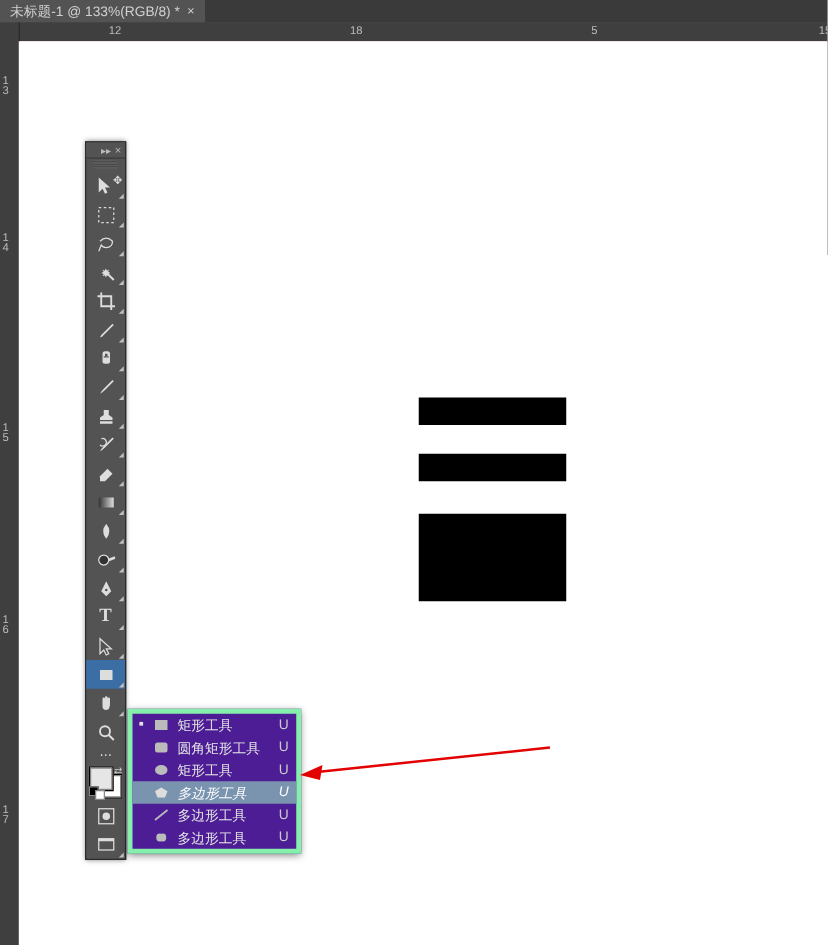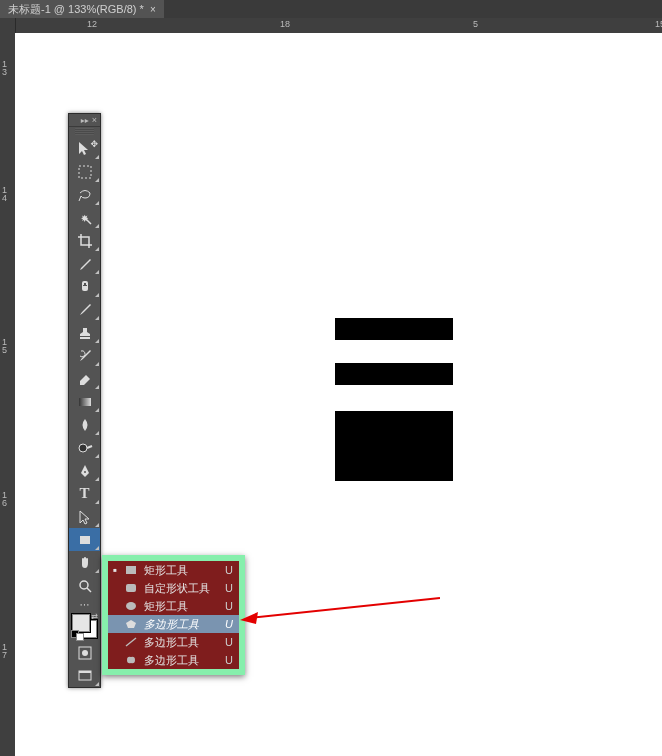--- a/index.html
+++ b/index.html
@@ -150,25 +150,25 @@
   }
   .mini-def {
     position:absolute;
     left:2px; bottom:1px;
   }
   .mini-def .a{width:6px;height:6px;background:#000;border:1px solid #888;display:inline-block;}
   .mini-def .b{width:6px;height:6px;background:#fff;border:1px solid #888;display:inline-block;position:relative;left:-3px;top:3px;}
   
   .flyout {
     position:absolute;
-    top:555px;
+    top:567px;
     left:102px;
     width:131px;
-    background:#7f1d1d;
-    border:6px solid #86efac;
+    background:#4c1d95;
+    border:4px solid #86efac;
     box-shadow:0 2px 6px rgba(0,0,0,0.5);
   }
   .fly-item {
     display:flex;
     align-items:center;
     height:18px;
     padding:0 6px 0 4px;
     gap:6px;
     font-size:11px;
     color:#e4e4e4;
@@ -409,21 +409,21 @@
     <span class="txt">矩形工具</span>
     <span class="key">U</span>
   </div>
   <div class="fly-item">
     <span class="dot"></span>
     <span class="ic">
         <svg width="12" height="10" viewBox="0 0 12 10">
           <rect x="1" y="1" width="10" height="8" rx="2" fill="#bbb"></rect>
         </svg>
       </span>
-    <span class="txt">自定形状工具</span>
+    <span class="txt">圆角矩形工具</span>
     <span class="key">U</span>
   </div>
   <div class="fly-item">
     <span class="dot"></span>
     <span class="ic">
         <svg width="12" height="10" viewBox="0 0 12 10">
           <ellipse cx="6" cy="5" rx="5" ry="4" fill="#bbb"></ellipse>
         </svg>
       </span>
     <span class="txt">矩形工具</span>

